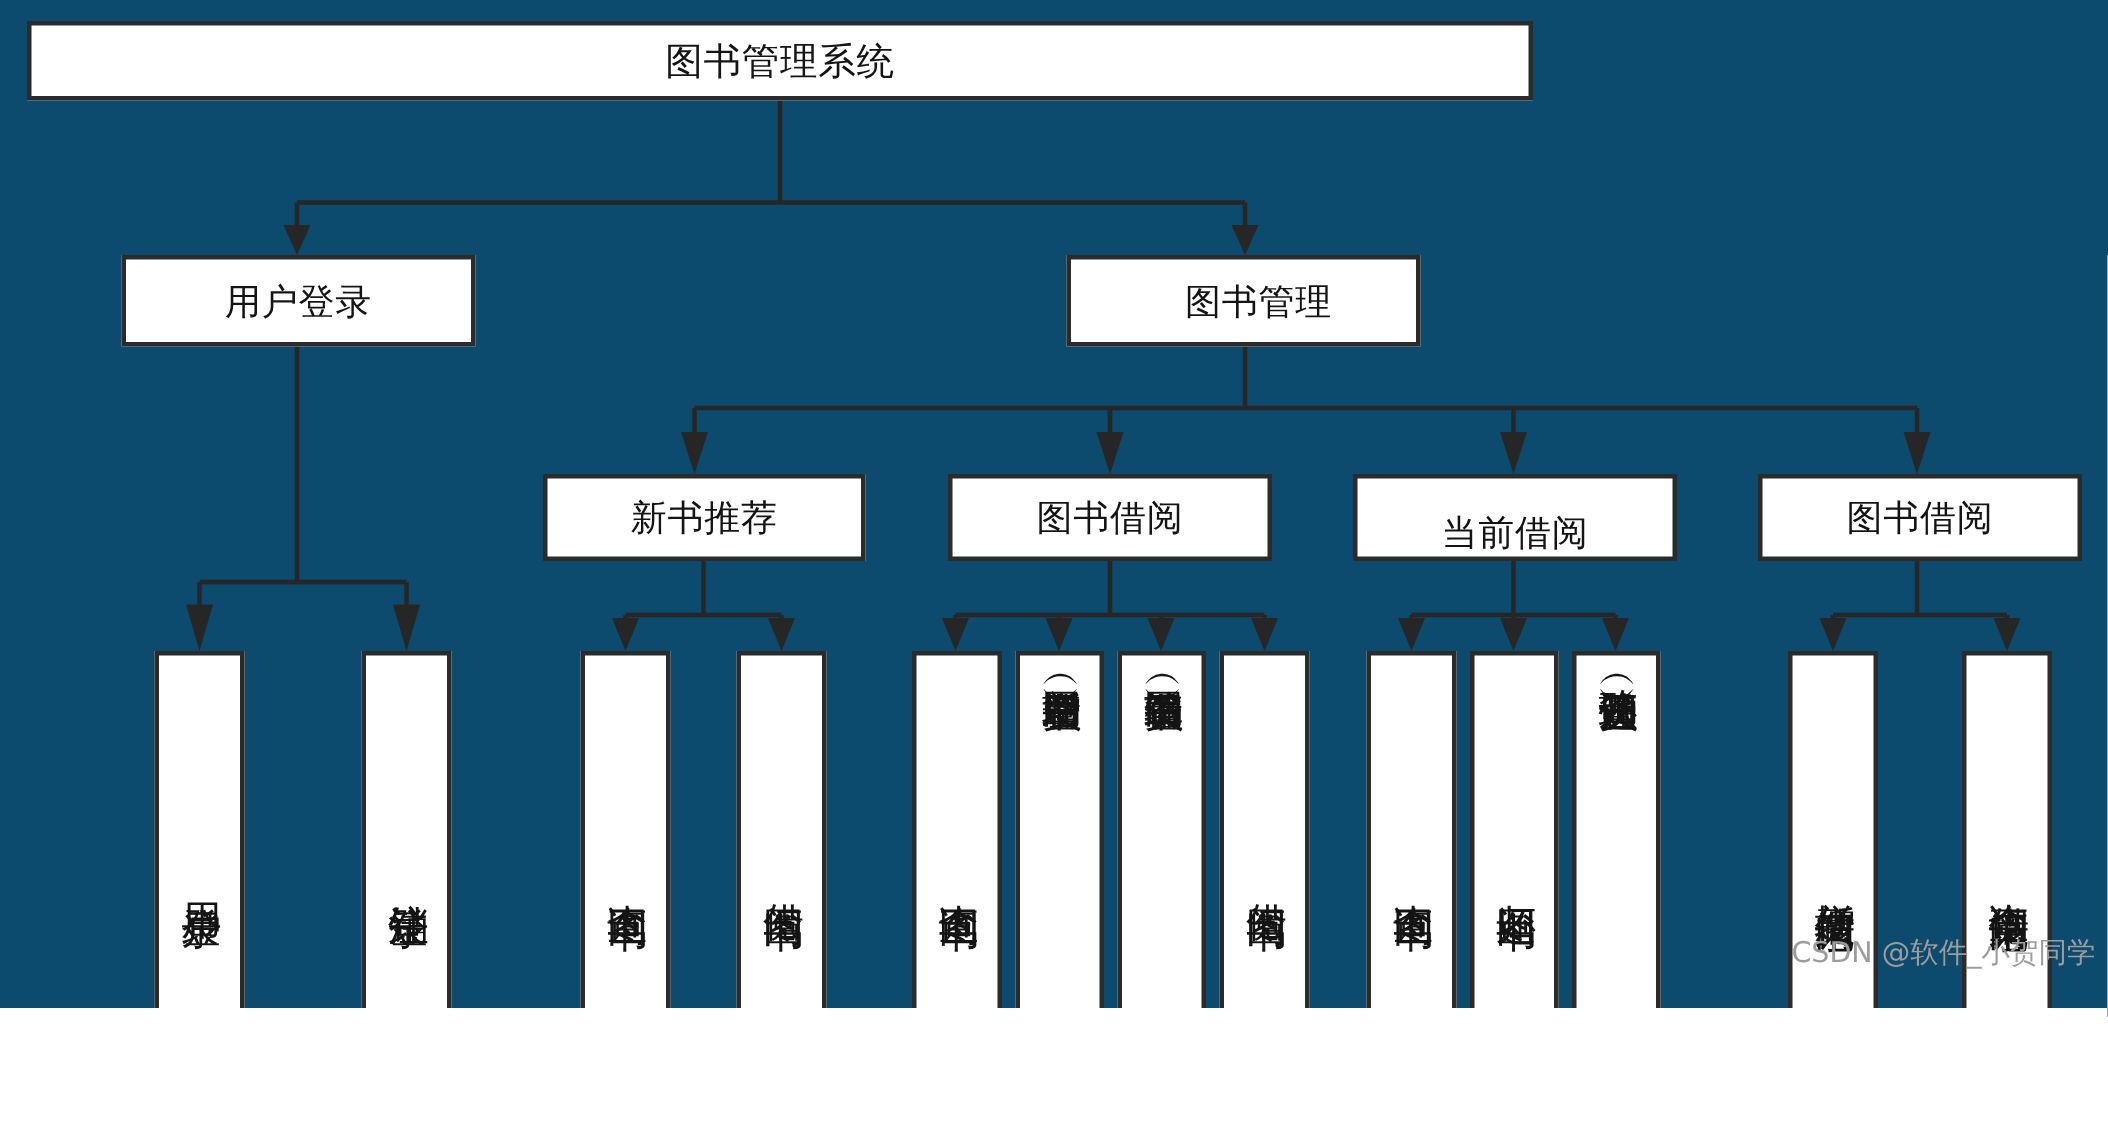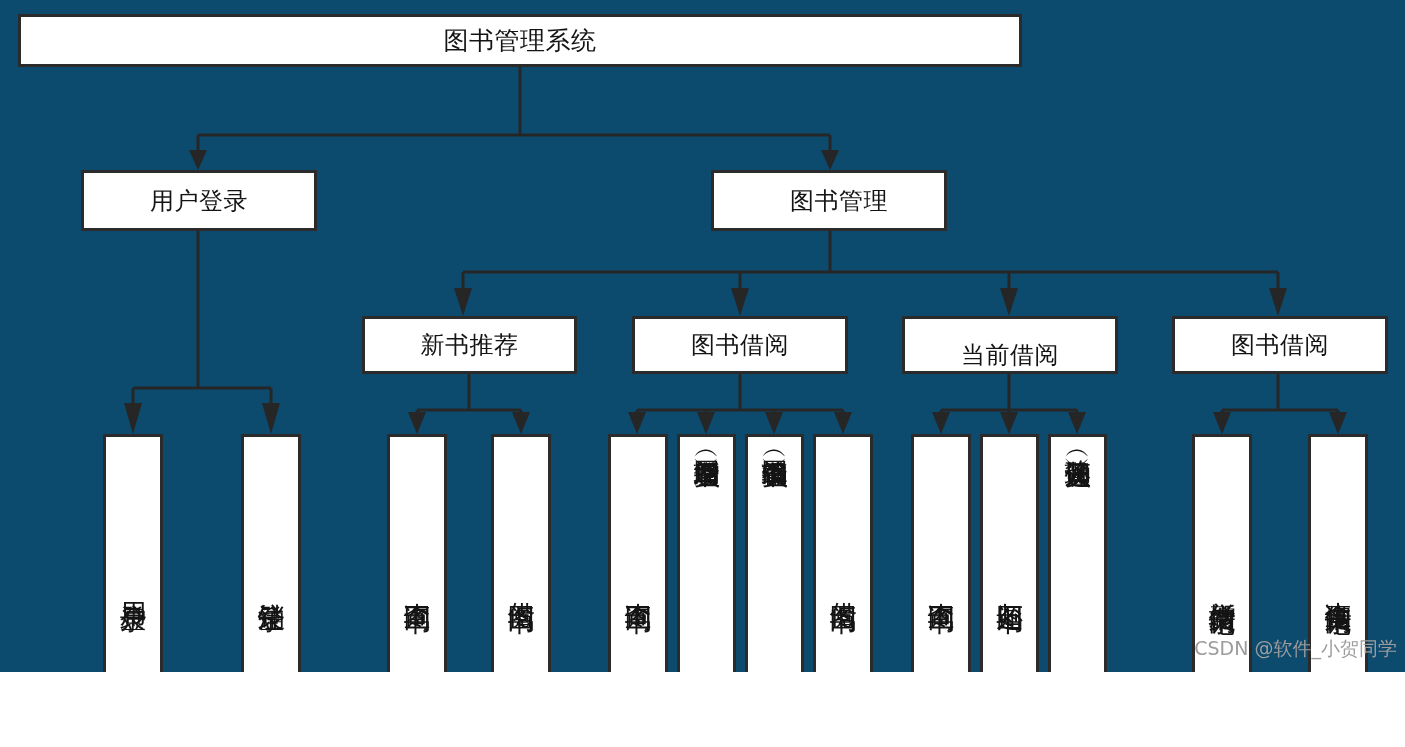--- a/index.html
+++ b/index.html
@@ -86,21 +86,21 @@
   }
   
   .node.leaf.center {
     align-items: center;
     padding-top: 0;
   }
   
   #watermark {
     position: absolute;
     right: 8px;
-    bottom: 10px;
+    bottom: 24px;
     font-size: 19px;
     color: #9c9c9c;
     white-space: nowrap;
     font-family: "DejaVu Sans", "Liberation Sans", sans-serif;
   }
 </style>
 </head>
 <body>
 
 <div id="canvas">

